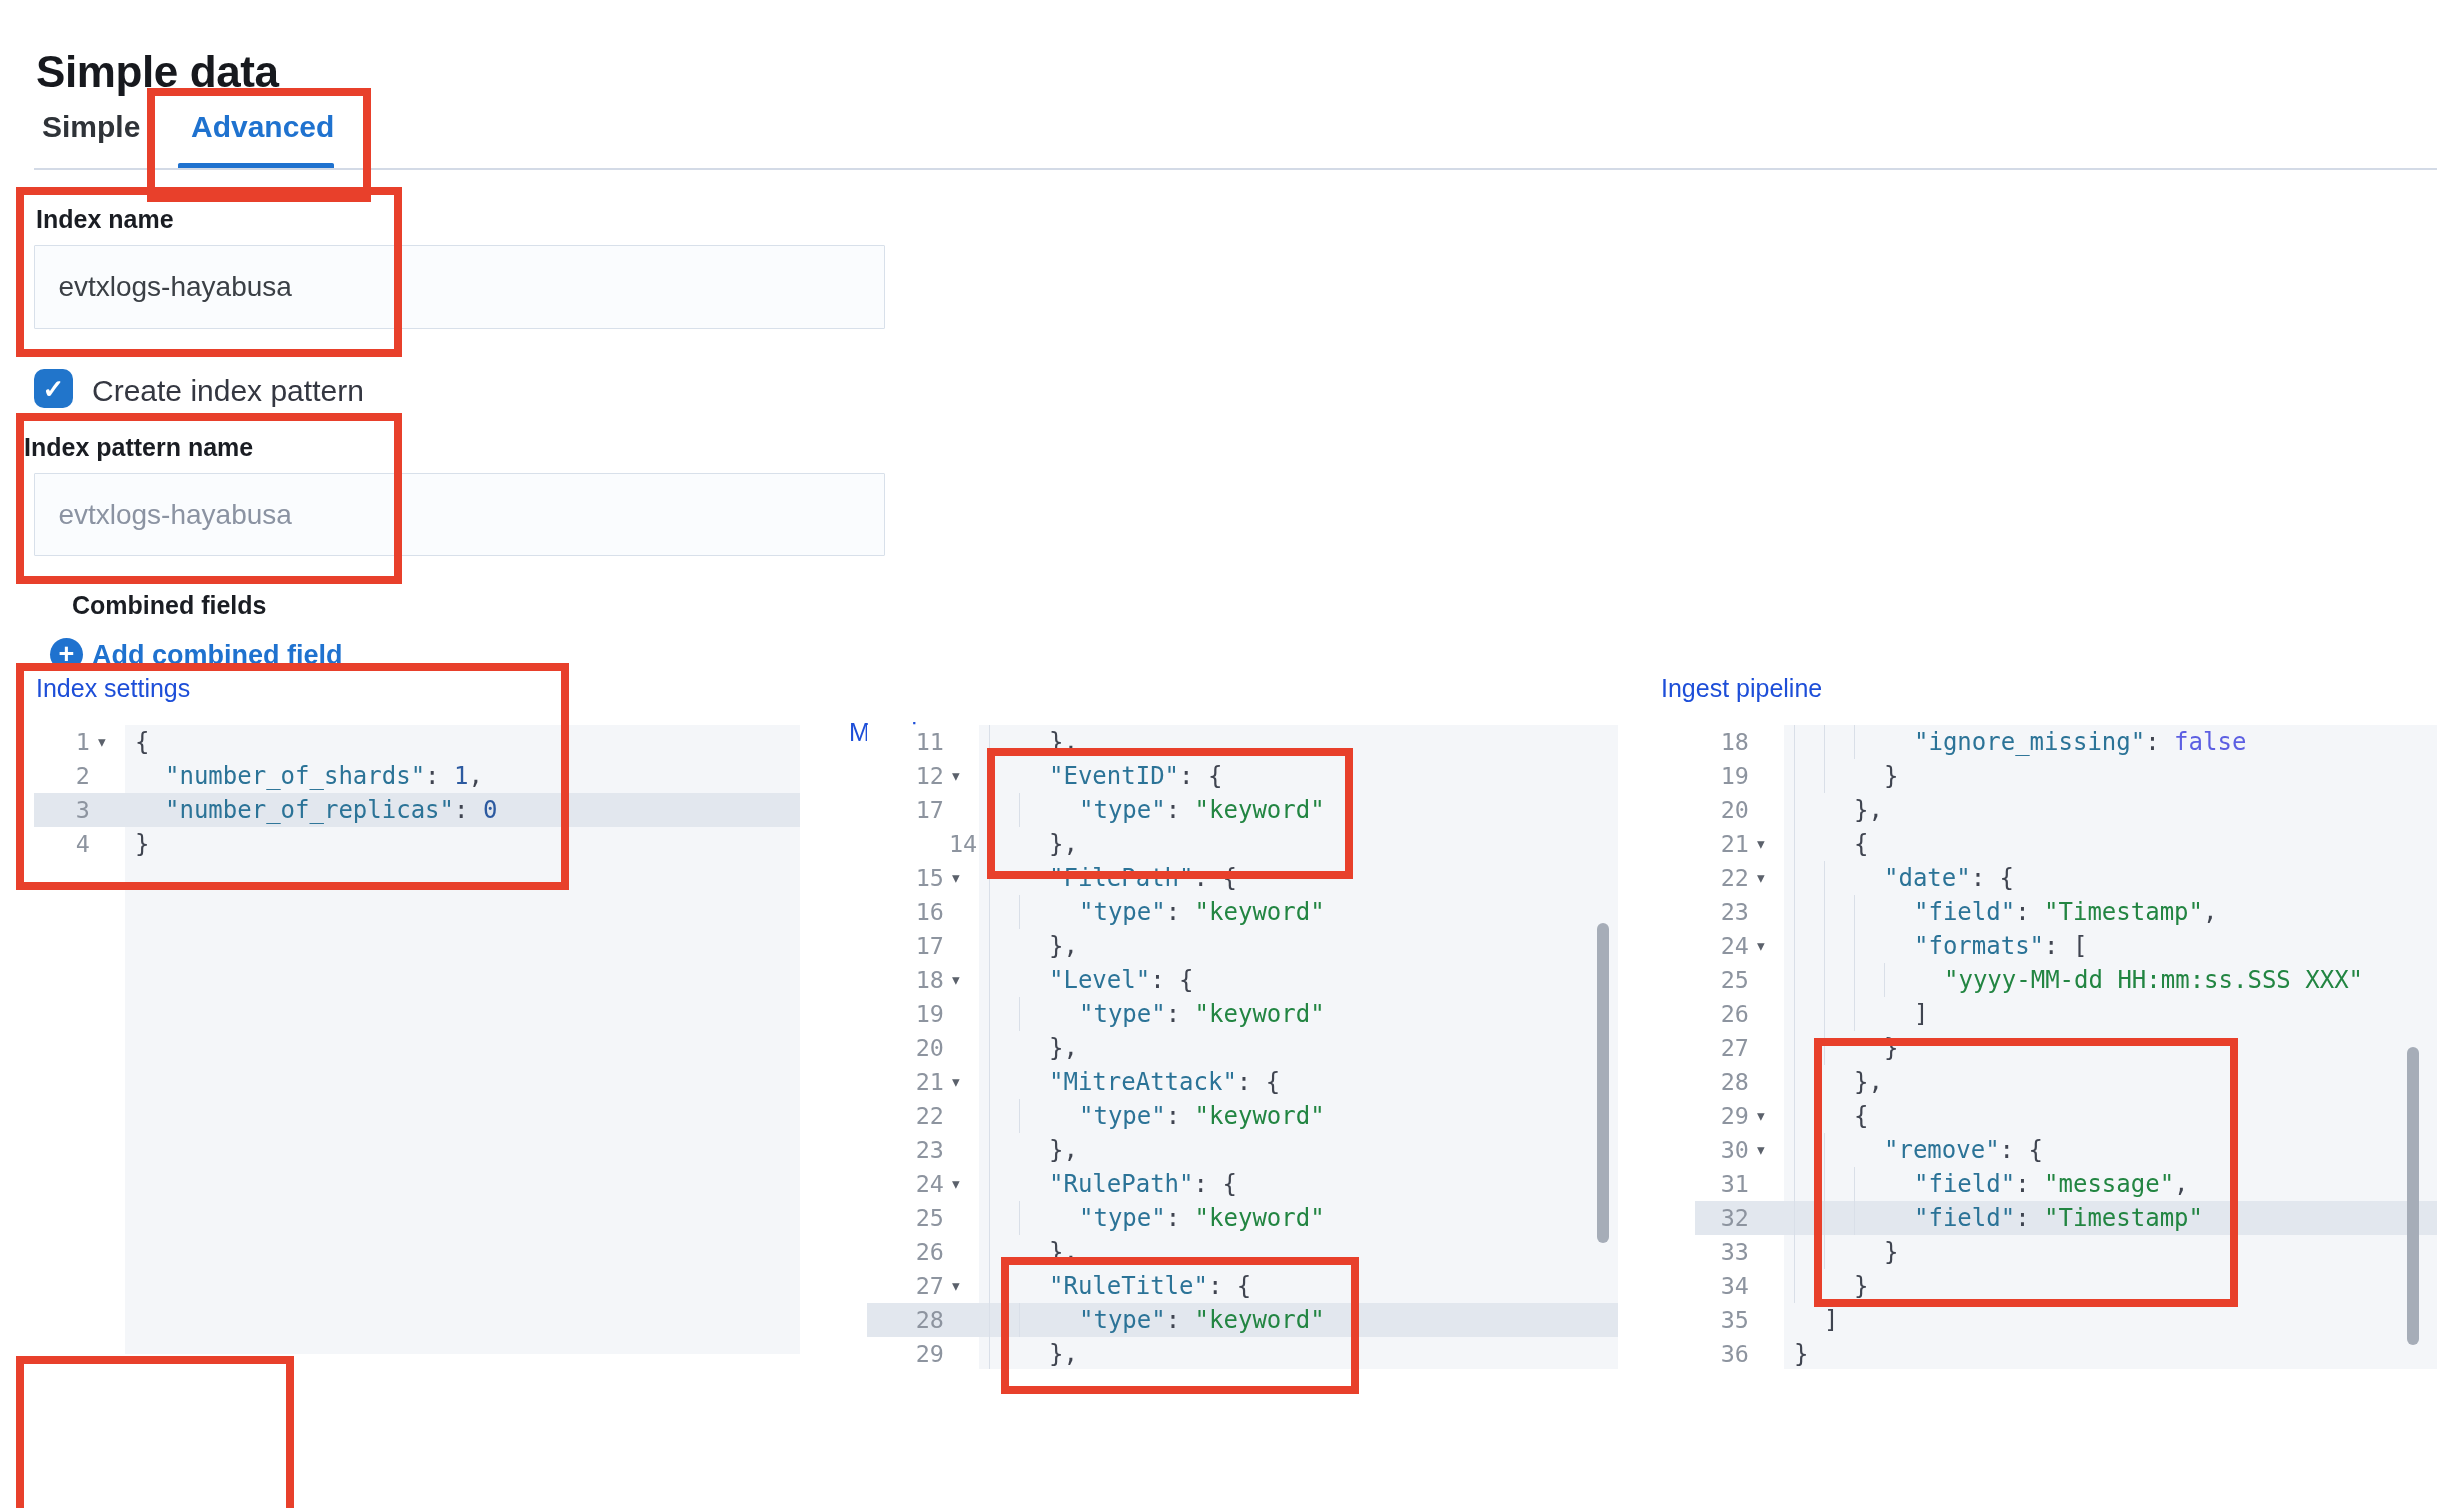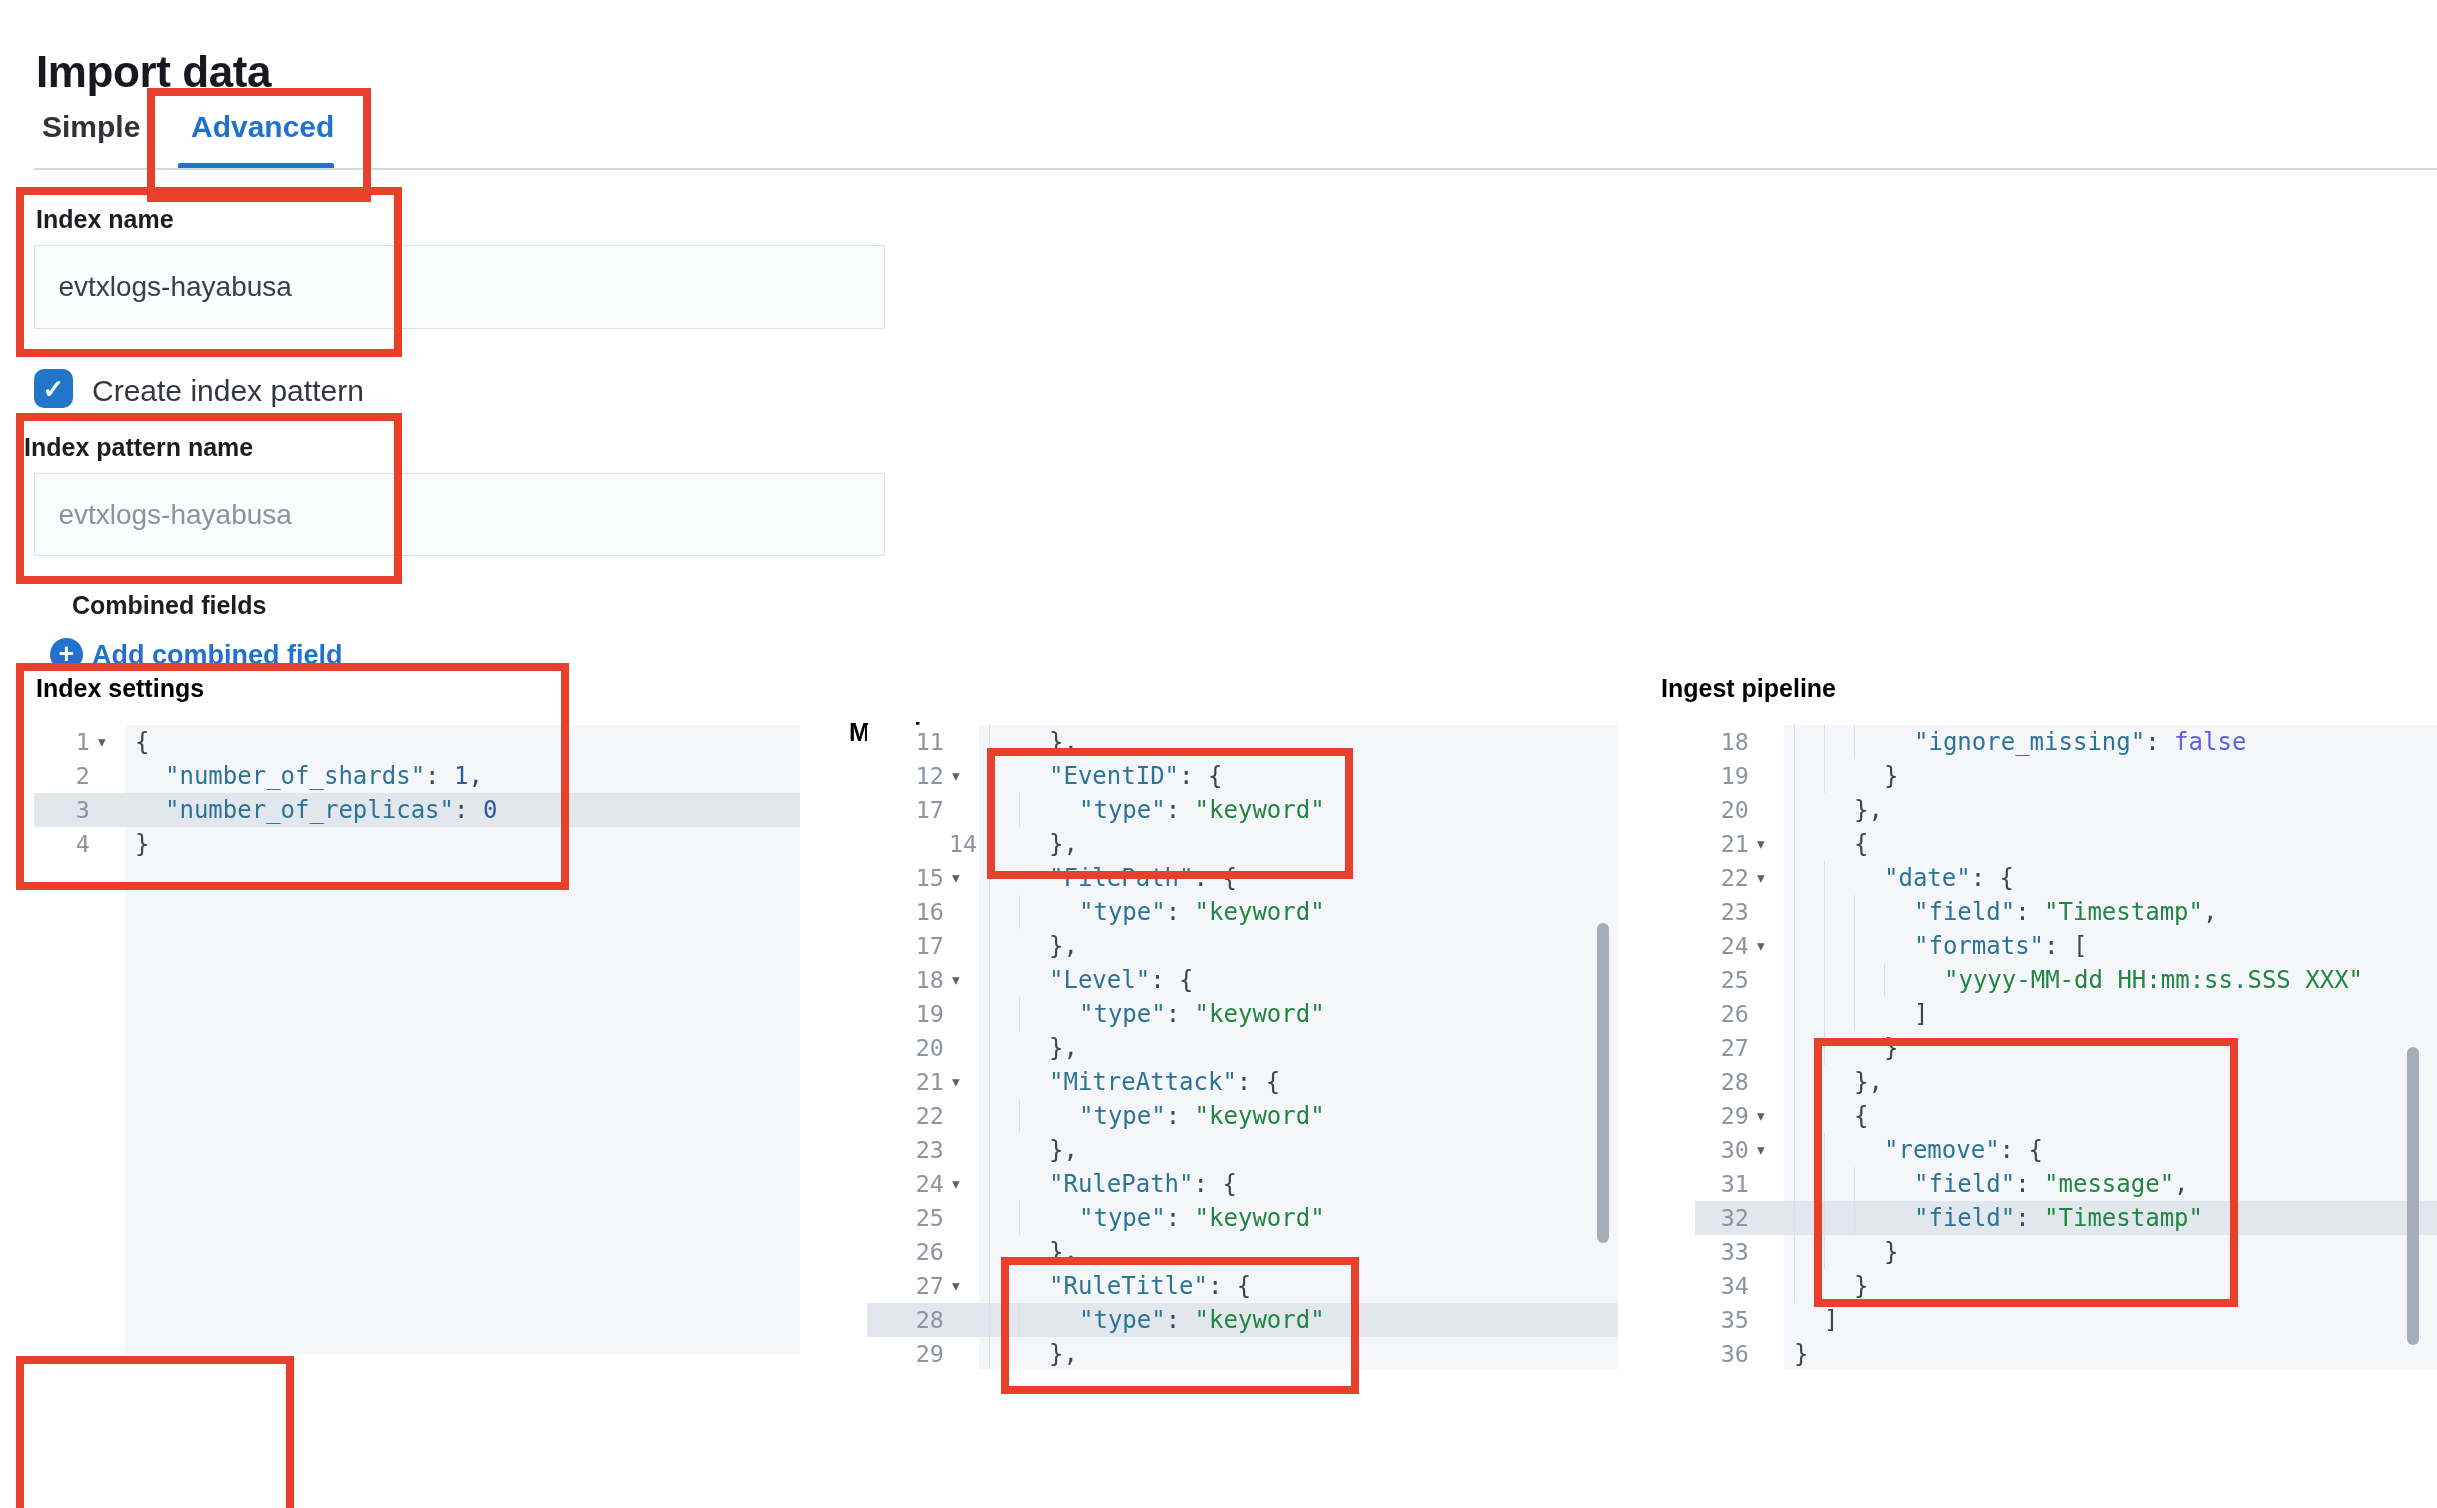--- a/index.html
+++ b/index.html
@@ -31,21 +31,21 @@
     display:flex;align-items:center;justify-content:center;cursor:pointer;}
   .checkbox .tick{color:#fff;font-size:26px;font-weight:700;line-height:1;}
   .checkbox-label{left:92px;top:374px;font-size:30px;color:#343741;}
 
   
   .plus-circle{left:50px;top:638px;width:33px;height:33px;border-radius:50%;background:#1f72cf;
     display:flex;align-items:center;justify-content:center;color:#fff;font-size:27px;font-weight:700;line-height:1;cursor:pointer;}
   .add-link{left:92px;top:640px;font-size:27px;font-weight:700;color:#1f72cf;cursor:pointer;}
 
   
-  .editor-label{font-size:25px;font-weight:700;color:#000000;}
+  .editor-label{font-size:25px;font-weight:400;color:#1d4ed8;}
   .code-editor{position:absolute;overflow:hidden;font-family:"DejaVu Sans Mono",monospace;font-size:24px;}
   .crow{display:flex;height:34px;line-height:34px;}
   .crow.active{background:#e2e7ee;}
   .gut{display:flex;flex:none;height:100%;background:#ffffff;box-sizing:border-box;}
   .crow.active .gut{background:transparent;}
   .lnum{flex:1;text-align:right;color:#8d949f;font-size:23.4px;padding-right:1.8px;}
   .fold{flex:none;width:27px;padding-left:6.3px;color:#5b616b;font-size:15.3px;
     font-family:"Liberation Sans",sans-serif;}
   .cline{flex:1;display:flex;padding-left:10px;}
   .cline span{white-space:pre;}
@@ -64,21 +64,21 @@
   
   .import-btn{left:34px;top:1384px;width:225px;height:86px;border-radius:12.6px;background:#2e76c1;
     border:none;color:#ffffff;font-family:"Liberation Sans",sans-serif;font-size:31px;font-weight:700;
     cursor:pointer;display:flex;align-items:center;justify-content:center;z-index:10;}
 </style>
 </head>
 <body>
 
 <div id="screen">
 
-  <h1 class="abs page-title">Import data</h1>
+  <h1 class="abs page-title">Simple data</h1>
 
   <div class="abs tab tab-simple">Simple</div>
   <div class="abs tab tab-advanced">Advanced</div>
   <div class="abs tab-underline"></div>
   <div class="abs tabs-divider"></div>
 
   <div class="abs field-label" style="left:36px;top:205px;">Index name</div>
   <input class="text-input" style="left: 34px; top: 245px;" type="text" value="evtxlogs-hayabusa">
 
   <div class="abs checkbox">

